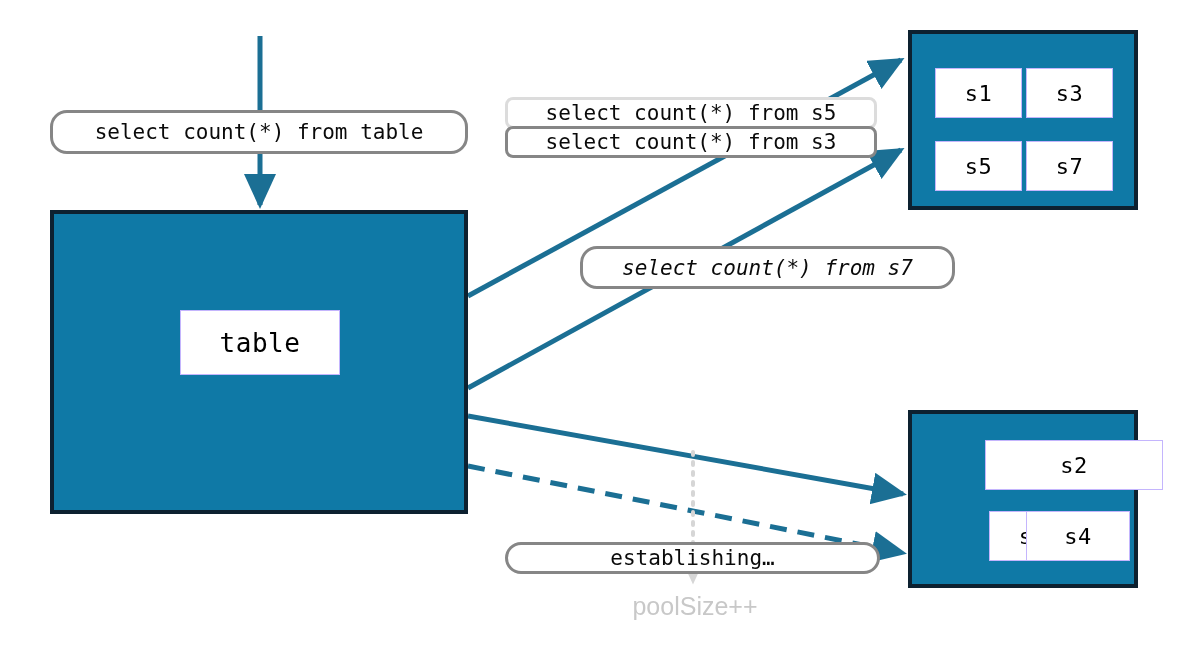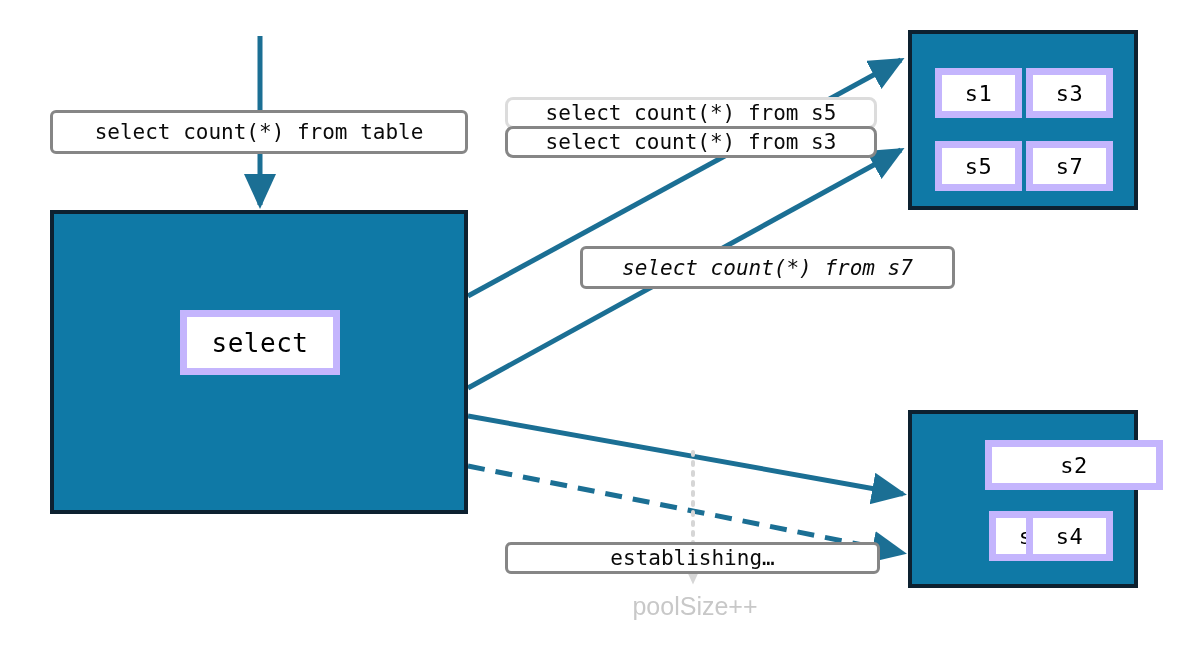--- a/index.html
+++ b/index.html
@@ -22,45 +22,45 @@
     box-sizing:border-box;
   }
   #table-pool{left:50px;top:210px;width:418px;height:304px;}
   #pool-top{left:908px;top:30px;width:230px;height:180px;}
   #pool-bottom{left:908px;top:410px;width:230px;height:178px;}
 
   
   .node{
     position:absolute;
     background:#ffffff;
-    border:7px solid #c4b5fd;
+    border:1px solid #c4b5fd;
     box-sizing:border-box;
     display:flex;align-items:center;justify-content:center;
     font-family:"DejaVu Sans Mono", monospace;
     color:#000000;
     letter-spacing:.5px;
   }
   #node-table{left:180px;top:310px;width:160px;height:65px;font-size:26px;}
 
   .sess{width:87px;height:50px;font-size:22px;}
   #node-s1{left:935px;top:68px;}
   #node-s3{left:1026px;top:68px;}
   #node-s5{left:935px;top:141px;}
   #node-s7{left:1026px;top:141px;}
 
   #node-s2{left:985px;top:440px;width:178px;height:50px;font-size:22px;}
   #node-s6{left:989px;top:511px;width:87px;height:50px;font-size:22px;}
-  #node-s4{left:1026px;top:511px;width:87px;height:50px;font-size:22px;}
+  #node-s4{left:1026px;top:511px;width:104px;height:50px;font-size:22px;}
 
   
   .pill{
     position:absolute;
     background:#ffffff;
     border:3px solid #868686;
-    border-radius:6px;
+    border-radius:17px;
     box-sizing:border-box;
     display:flex;align-items:center;justify-content:center;
     font-family:"DejaVu Sans Mono", monospace;
     font-size:21px;
     color:#0a0a0a;
     white-space:nowrap;
     letter-spacing:0px;
   }
   #pill-table {left:50px; top:110px; width:418px;height:44px;}
   #pill-s5    {left:505px;top:97px;  width:372px;height:32px;border-color:#dcdcdc;border-radius:8px;}
@@ -126,21 +126,21 @@
 
     <g>
       <line x1="693" y1="452" x2="693" y2="578" stroke="#d6d6d6" stroke-width="4" stroke-dasharray="3 7" stroke-linecap="round" marker-end="url(#ahg)"></line>
     </g>
   </svg>
 
   <div class="pool" id="table-pool"></div>
   <div class="pool" id="pool-top"></div>
   <div class="pool" id="pool-bottom"></div>
 
-  <div class="node" id="node-table">select</div>
+  <div class="node" id="node-table">table</div>
 
   <div class="node sess" id="node-s1">s1</div>
   <div class="node sess" id="node-s3">s3</div>
   <div class="node sess" id="node-s5">s5</div>
   <div class="node sess" id="node-s7">s7</div>
 
   <div class="node" id="node-s2">s2</div>
   <div class="node" id="node-s6">s6</div>
   <div class="node" id="node-s4">s4</div>
 

